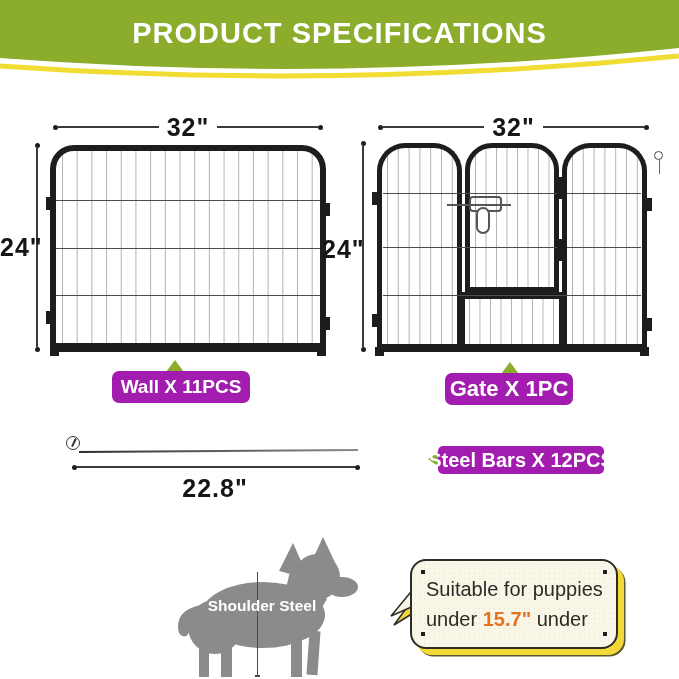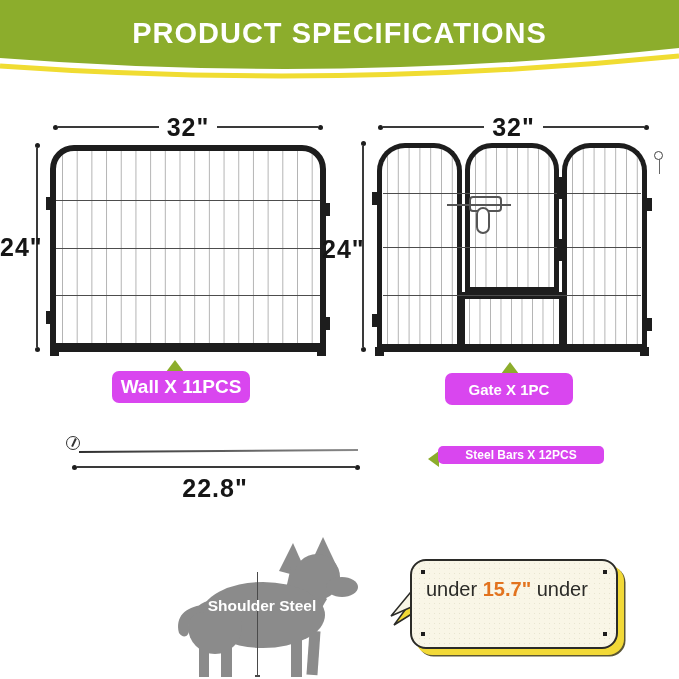--- a/index.html
+++ b/index.html
@@ -66,35 +66,35 @@
   .gate-hwire { position:absolute; left:6px; right:6px; height:1px; background:#4d4d4d; }
   .hinge { position:absolute; left:180px; width:10px; height:22px; background:#1d1d1d; }
   .latch-line { position:absolute; left:70px; top:61px; width:64px; height:2px; background:#555; }
   .latch-box { position:absolute; left:92px; top:53px; width:33px; height:16px; border:2px solid #555; border-radius:4px; }
   .latch-slider { position:absolute; left:99px; top:64px; width:14px; height:27px; border:2px solid #555; border-radius:7px; background:#fff; }
   .pin-circle { position:absolute; left:277px; top:8px; width:9px; height:9px; border:1.5px solid #444; border-radius:50%; background:#fff; }
   .pin-line { position:absolute; left:282px; top:16px; width:1px; height:15px; background:#666; }
 
   
   .pill {
-    position:absolute; background:#d946ef; color:#fff; font-weight:bold;
+    position:absolute; background:#a21caf; color:#fff; font-weight:bold;
     display:flex; align-items:center; justify-content:center; border-radius:7px;
     white-space:nowrap;
   }
   .pill-tail-up { position:absolute; width:0; height:0;
     border-left:9px solid transparent; border-right:9px solid transparent;
     border-bottom:12px solid #8CAD2C; }
   .pill-tail-left { position:absolute; width:0; height:0;
     border-top:8px solid transparent; border-bottom:8px solid transparent;
     border-right:11px solid #8CAD2C; }
   .wall-pill { left:112px; top:371px; width:138px; height:32px; font-size:19px; }
   .wall-pill-tail { left:166px; top:360px; }
-  .gate-pill { left:445px; top:373px; width:128px; height:32px; font-size:15px; }
+  .gate-pill { left:445px; top:373px; width:128px; height:32px; font-size:22px; }
   .gate-pill-tail { left:501px; top:362px; }
-  .steel-pill { left:438px; top:446px; width:166px; height:18px; font-size:12px; border-radius:5px; }
+  .steel-pill { left:438px; top:446px; width:166px; height:28px; font-size:20px; border-radius:5px; }
   .steel-pill-tail { left:428px; top:451px; }
 
   
   .bar-line { position:absolute; left:79px; top:450px; width:279px; height:2px;
     background:linear-gradient(90deg,#2e2e2e,#8a8a8a); transform:rotate(-0.4deg); }
   .bar-loop { position:absolute; left:66px; top:436px; width:14px; height:14px;
     border:1.5px solid #333; border-radius:50%; background:#fff; }
   .bar-loop::after { content:""; position:absolute; left:6px; top:1px; width:1.5px; height:9px;
     background:#333; transform:rotate(25deg); }
   .bar-dim { left:72px; top:461px; width:288px; }
@@ -255,17 +255,18 @@
   <div class="note">
     <svg class="note-tail" width="30" height="42" viewBox="0 0 30 42">
       <path d="M27 10 L5 40 L29 25 Z" fill="#F2D937" stroke="#2B2B28" stroke-width="1.5"></path>
       <path d="M26 2 L2 31 L27 20 Z" fill="#F9F6E7" stroke="#2B2B28" stroke-width="1.5"></path>
     </svg>
     <div class="note-body">
       <span class="cdot cdot-tl"></span>
       <span class="cdot cdot-tr"></span>
       <span class="cdot cdot-bl"></span>
       <span class="cdot cdot-br"></span>
+      <div>Suitable for puppies</div>
       <div><span>under </span><span class="hl">15.7"</span><span> under</span></div>
     </div>
   </div>
 
 </div>
 
 </body></html>

